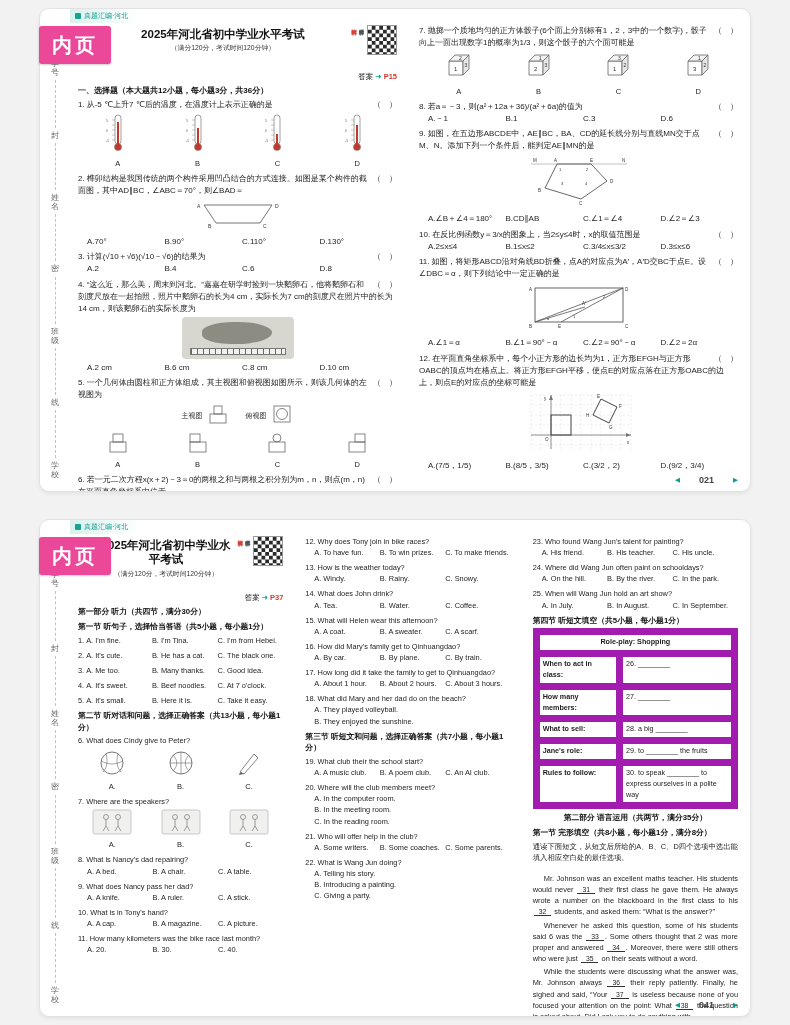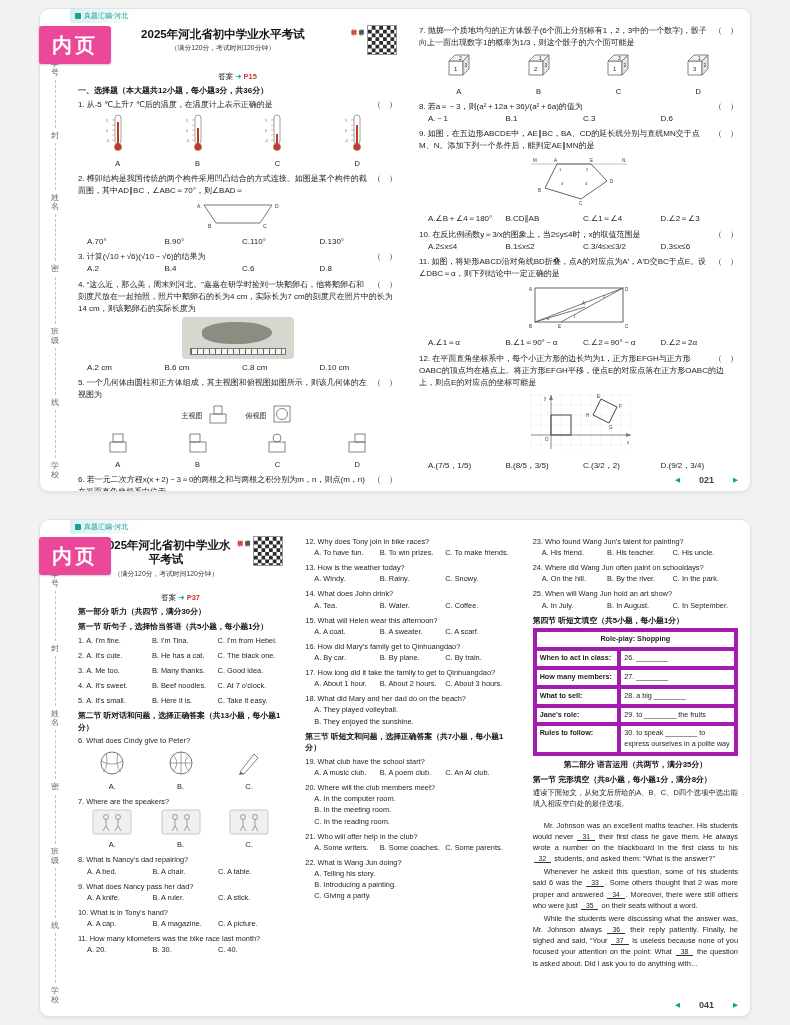--- a/index.html
+++ b/index.html
@@ -23,21 +23,21 @@
 .exam-header{display:flex;align-items:flex-start;gap:5px;margin-bottom:2px}
 .subject-badge{flex:0 0 auto;width:17px;background:#1f3a68;color:#fff;font-size:9px;font-weight:bold;text-align:center;line-height:1.2;padding:4px 2px;border-radius:2px;margin-top:3px}
 .title-wrap{flex:1;min-width:0;padding-top:2px}
 .exam-title{font-size:11.5px;font-weight:bold;text-align:center;line-height:1.25;color:#111}
 .exam-subtitle{font-size:6.8px;text-align:center;color:#333;margin-top:2px}
 .qr-wrap{flex:0 0 auto;display:flex;gap:2px;align-items:flex-start}
 .qr-caps{display:flex;gap:1px}
 .qr-cap{writing-mode:vertical-rl;font-size:5.5px;color:#444;line-height:1.2}
 .qr-cap.red{color:#d03a2b}
 .qr{width:30px;height:30px;border:1px solid #999;background:conic-gradient(#2b2b2b 25%,#fff 0 50%,#2b2b2b 0 75%,#fff 0) 0 0/7.5px 7.5px}
-.answer-row{text-align:center;font-size:7.5px;margin:13px 0 3px;color:#222}
+.answer-row{text-align:right;font-size:7.5px;margin:13px 0 3px;color:#222}
 .answer-arrow{color:#0aa191;margin:0 2px;font-weight:bold}
 .answer-page{color:#d03a2b;font-weight:bold}
 .sec{font-weight:bold;margin:3px 0 2px;color:#111}
 .sec.center{text-align:center}
 .page-en .sec{font-size:7.8px}
 .instr{margin:1px 0 10px}
 .para{text-align:justify;margin-bottom:2px;text-indent:1.5em}
 .blank{border-bottom:1px solid #333;padding:0 5px;margin:0 1px;font-size:.92em}
 .q{margin-bottom:3.5px}
 .page-en .q{margin-bottom:4px}
@@ -56,21 +56,21 @@
 .fig-row{display:flex;justify-content:space-around;align-items:flex-end;margin:1px 0}
 .fig-item{display:flex;flex-direction:column;align-items:center;gap:1px}
 .fig-cap{font-size:7.5px;color:#222}
 .views-row{display:flex;justify-content:center;gap:16px;align-items:center;margin:1px 0}
 .view-item{display:flex;align-items:center;gap:3px}
 .view-label{font-size:7px}
 .stone{width:112px;height:42px;background:#d7d6cf;border-radius:4px;margin:2px auto;position:relative;overflow:hidden}
 .stone-blob{position:absolute;left:20px;top:5px;width:70px;height:22px;background:#8d8c83;border-radius:48% 52% 55% 45%}
 .stone-ruler{position:absolute;left:8px;right:8px;bottom:4px;height:7px;border:1px solid #777;background:repeating-linear-gradient(90deg,#666 0 1px,#f2f2ee 1px 6px)}
 .rp-table{width:100%;border-collapse:collapse;margin:2px 0 3px;font-size:7.2px}
-.rp-table td{border:4px solid #a21caf;padding:2px 3px;vertical-align:top}
+.rp-table td{border:7px solid #a21caf;padding:2px 3px;vertical-align:top}
 .rp-table td:first-child{font-weight:bold;width:42%}
 .rp-head{text-align:center;font-weight:bold}
 .page-num{position:absolute;right:12px;bottom:6px;font-size:9px;font-weight:bold;color:#444;display:flex;align-items:center;gap:19px}
 .pn-arrow{color:#0aa191;font-size:6.5px;font-weight:normal}
 </style>
 </head>
 <body>
 
 <div class="neiye" id="neiye-0">内页</div>
 <div class="page" id="page-0">
@@ -721,21 +721,21 @@
             </div>
             <div class="q">
               <div class="q-line"><span class="q-num">18.</span><span>What did Mary and her dad do on the beach?</span></div>
               <div class="opts stack">
                 <span class="opt">A. They played volleyball.</span>
                 <span class="opt">B. They enjoyed the sunshine.</span>
               </div>
             </div>
             <div class="sec">第三节 听短文和问题，选择正确答案（共7小题，每小题1分）</div>
             <div class="q">
-              <div class="q-line"><span class="q-num">19.</span><span>What club have the school start?</span></div>
+              <div class="q-line"><span class="q-num">19.</span><span>What club their the school start?</span></div>
               <div class="opts">
                 <span class="opt">A. A music club.</span>
                 <span class="opt">B. A poem club.</span>
                 <span class="opt">C. An AI club.</span>
               </div>
             </div>
             <div class="q">
               <div class="q-line"><span class="q-num">20.</span><span>Where will the club members meet?</span></div>
               <div class="opts stack">
                 <span class="opt">A. In the computer room.</span>

